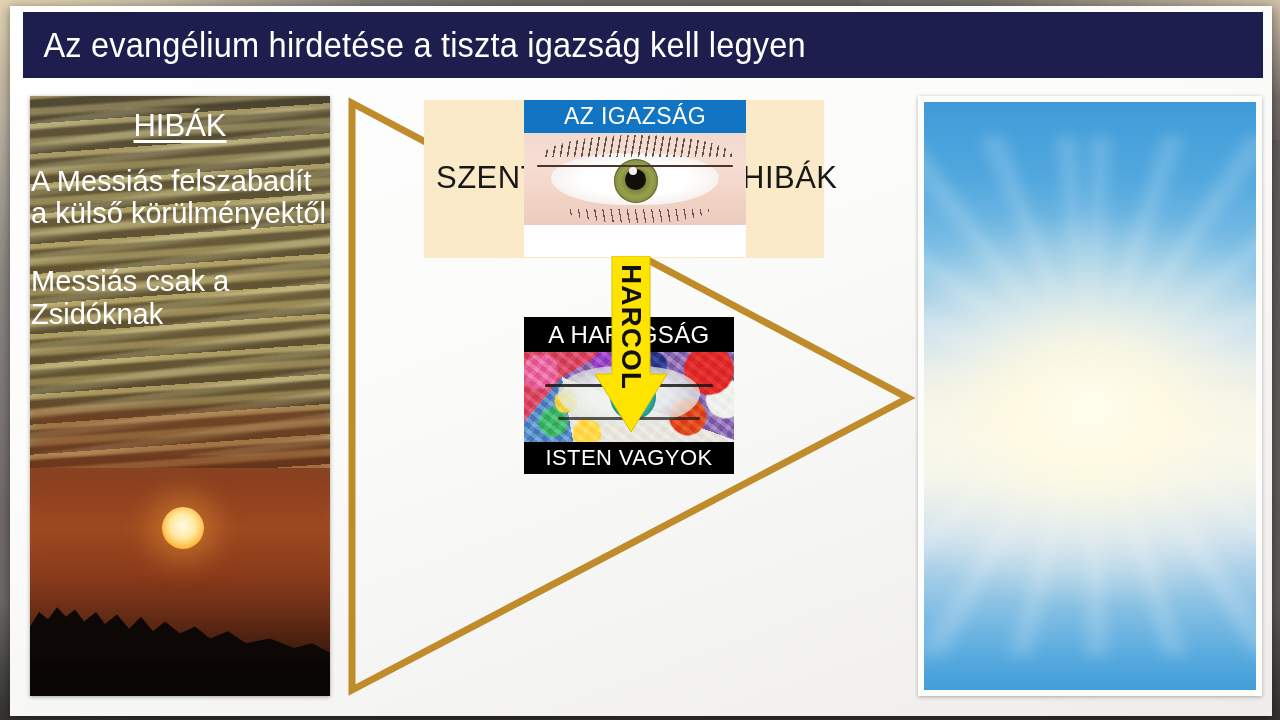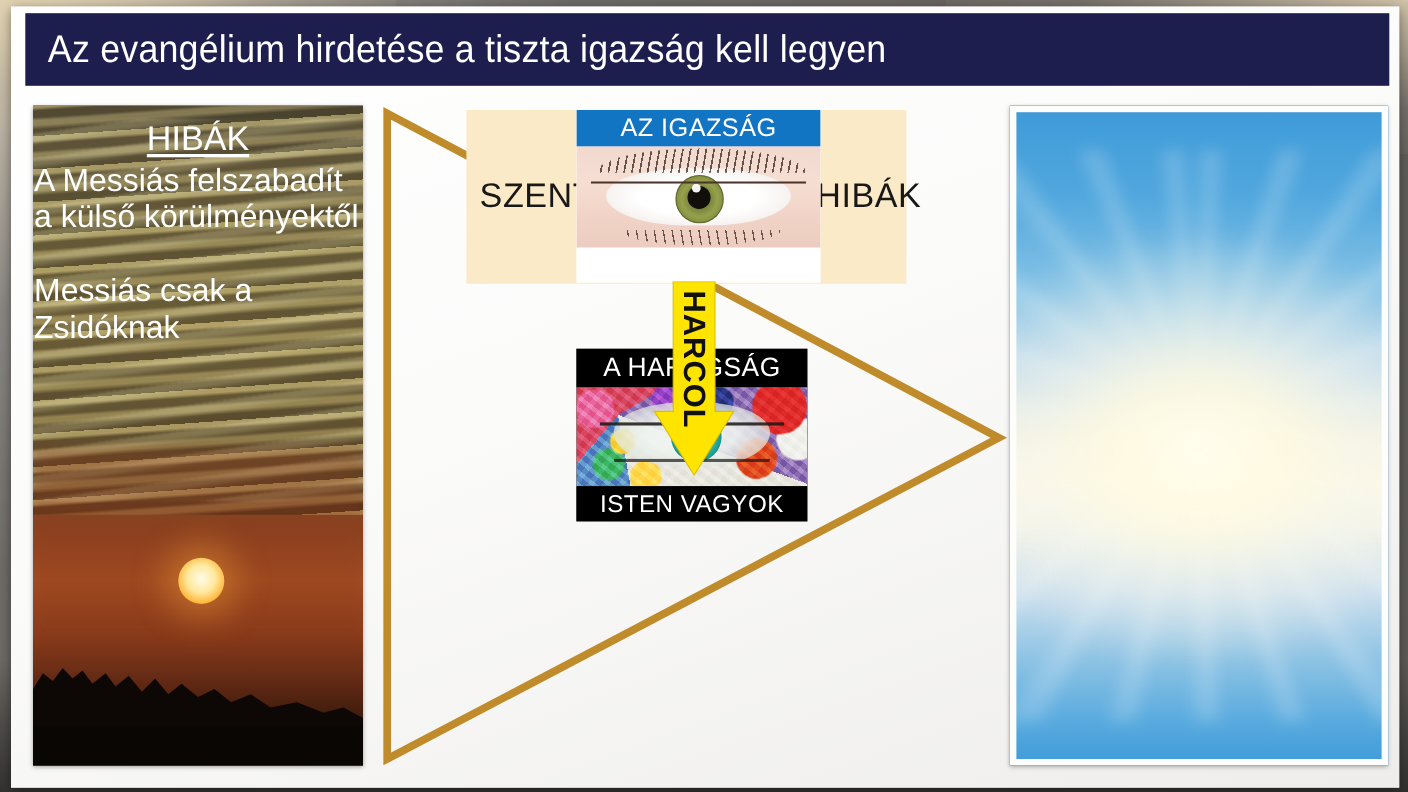--- a/index.html
+++ b/index.html
@@ -355,21 +355,21 @@
       <div class="clouds"></div>
       <div class="clouds2"></div>
       <div class="haze"></div>
       <div class="sun"></div>
       <div class="trees"></div>
       <div class="ground"></div>
     </div>
 
     <div style="position:absolute;left:0;top:14px;width:300px;padding:0 1px;box-sizing:border-box;">
       <div style="text-align:center;color:#ffffff;font-size:31px;text-decoration:underline;text-underline-offset:4px;line-height:1.05;">HIBÁK</div>
-      <div style="color:#ffffff;font-size:29px;line-height:1.12;margin-top:6px;">A Messiás felszabadít a külső körülményektől</div>
+      <div style="color:#ffffff;font-size:29px;line-height:1.12;margin-top:22px;">A Messiás felszabadít a külső körülményektől</div>
       <div style="color:#ffffff;font-size:29px;line-height:1.12;margin-top:36px;">Messiás csak a Zsidóknak</div>
     </div>
   </div>
 
   <div class="center-area">
     <svg class="triangle-svg" viewBox="0 0 576 600">
       <polygon points="16,7 572,302 16,594" fill="none" stroke="#bf8b2b" stroke-width="7"></polygon>
     </svg>
   </div>
 

